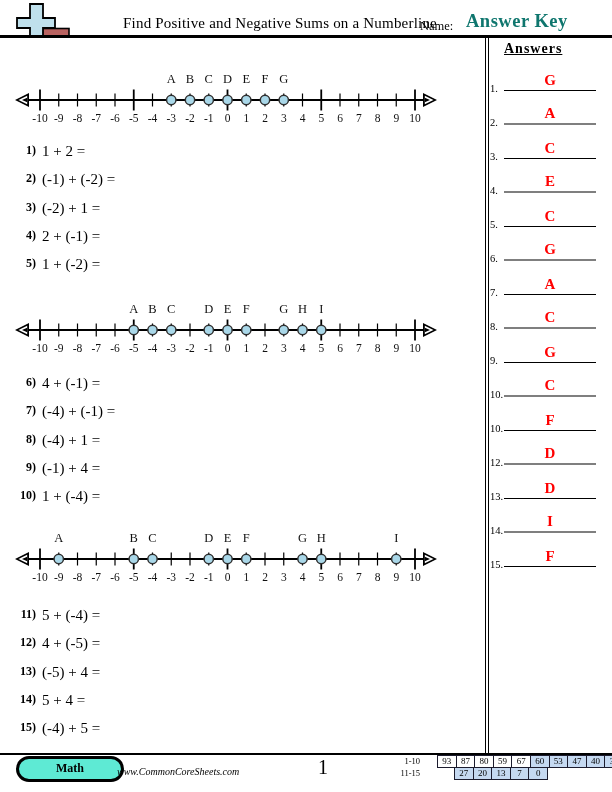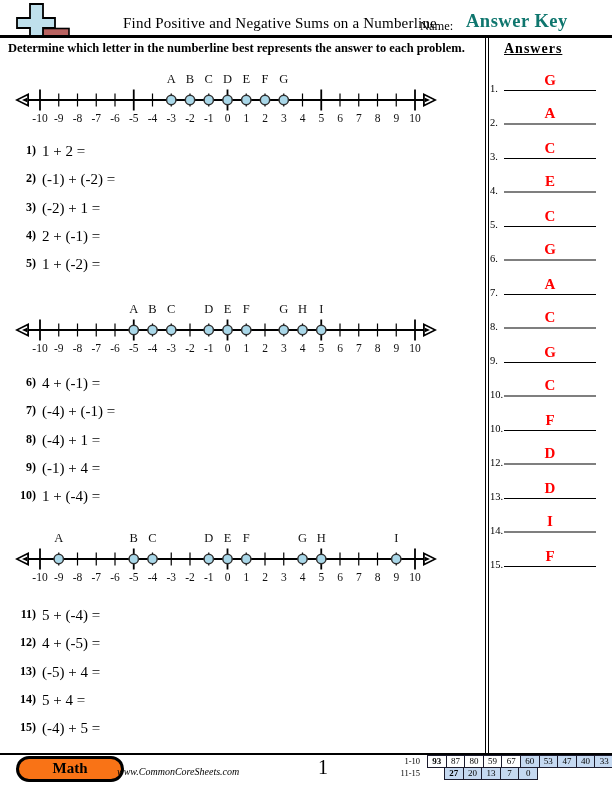--- a/index.html
+++ b/index.html
@@ -29,45 +29,44 @@
   .nl { position:absolute; left:8px; }
 
   
   .pgroup { position:absolute; left:0; width:480px; }
   .prow { position:absolute; left:0; height:16px; width:480px; }
   .pnum { position:absolute; left:8px; width:28px; text-align:right; font-size:12px; font-weight:bold; }
   .pexpr { position:absolute; left:42px; font-size:15px; }
 
   
   .footer-rule { position:absolute; left:0; top:753px; width:612px; height:2.4px; background:#000; }
-  .math-badge { position:absolute; left:16px; top:756px; width:108px; height:26px; border:3.5px solid #000; border-radius:14px; background:#f97316; text-align:center; font-size:15px; font-weight:bold; line-height:19px; }
+  .math-badge { position:absolute; left:16px; top:756px; width:108px; height:26px; border:3.5px solid #000; border-radius:14px; background:#5eead4; text-align:center; font-size:12px; font-weight:bold; line-height:19px; }
   .site { position:absolute; left:117px; top:766px; font-size:10px;font-style:italic; }
   .pagenum { position:absolute; left:318px; top:756px; font-size:20px; }
   .score-label { position:absolute; left:378px; width:42px; text-align:right; font-size:8.5px; }
   .score-grid { position:absolute; left:423px; top:755px; }
   .score-row { display:flex; }
   .score-row + .score-row { margin-top:-1px;padding-left:17px; }
   .score-cell { width:19.6px; height:12.8px; border:1px solid #1c1c2e; margin-left:-1px; font-size:9px; text-align:center; line-height:11.5px; background:#fff; }
-  .score-cell:first-child { margin-left:4px;font-weight:bold; }
+  .score-cell:first-child { margin-left:14px; }
   .score-cell.hl { background:#c5d9f1; }
 </style>
 </head>
 <body>
 
 <div class="page">
 
   <svg class="hicon" width="95" height="38" viewBox="0 0 95 38">
     <rect x="26" y="27.5" width="31" height="7.5" fill="#b96361" stroke="#000" stroke-width="1.6"></rect>
     <polygon points="18,3 31,3 31,17 43,17 43,27 31,27 31,35 18,35 18,27 5,27 5,17 18,17" fill="#bfe0ec" stroke="#000" stroke-width="1.8"></polygon>
   </svg>
   <div class="title">Find Positive and Negative Sums on a Numberline</div>
   <div class="name-label">Name:</div>
   <div class="answer-key">Answer Key</div>
   <div class="header-rule"></div>
-  <div class="instruction">Determine which letter in the numberline best represents the answer to each problem.</div>
 
   <div class="vsep"></div>
   <div class="answers-heading">Answers</div>
   <div>
     <div class="ans-row" style="top:71px">
         <span class="anum">1.</span>
         <span class="ablank">
           <span class="aletter">G</span>
         </span>
       </div>

